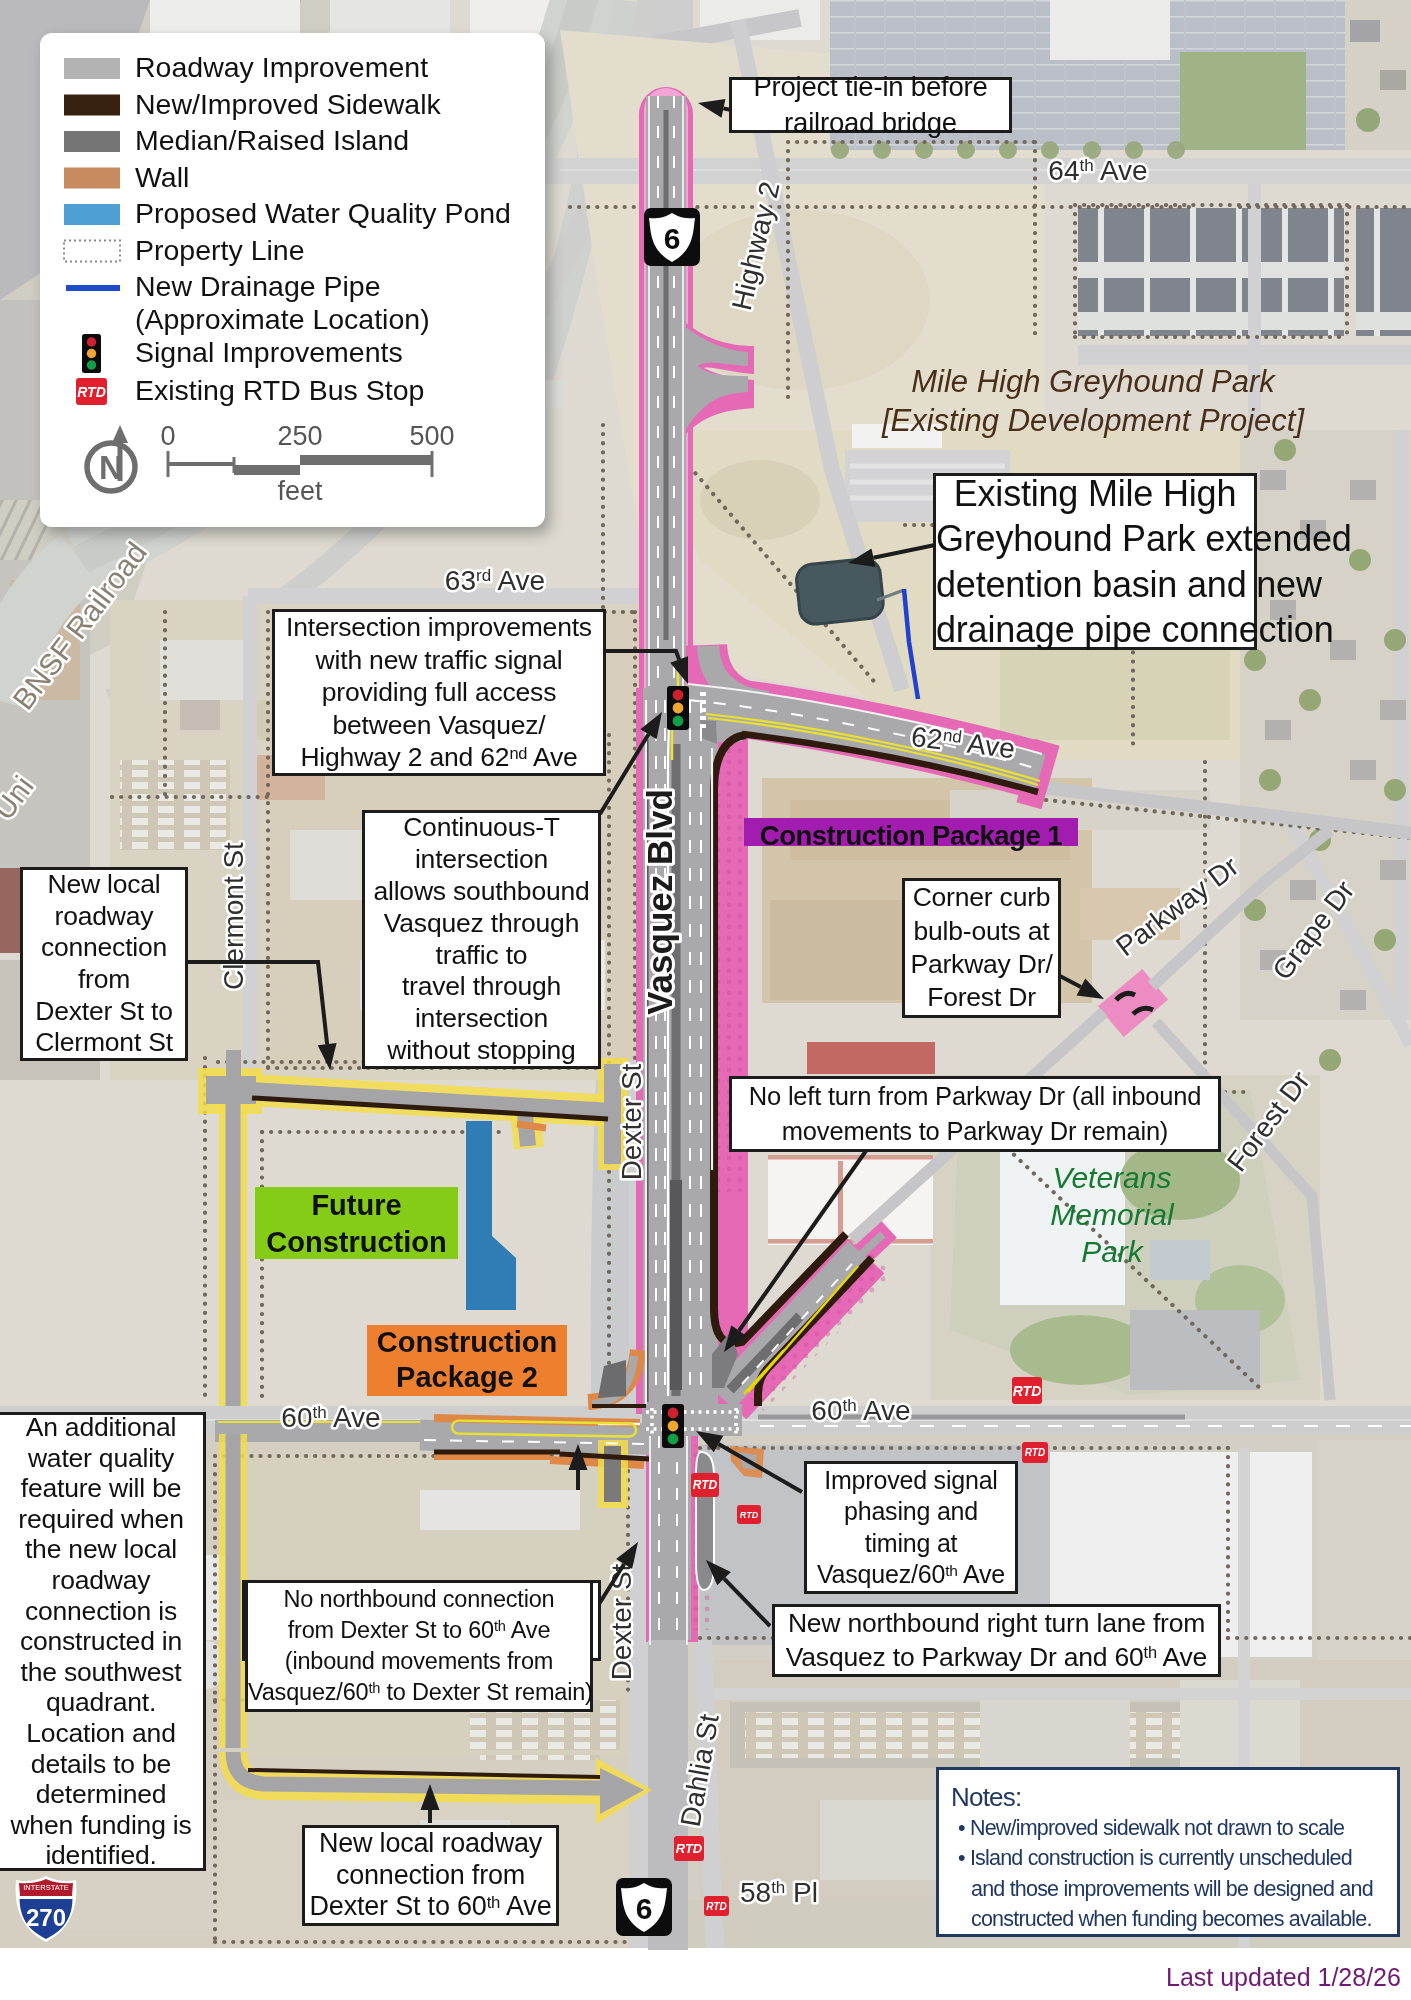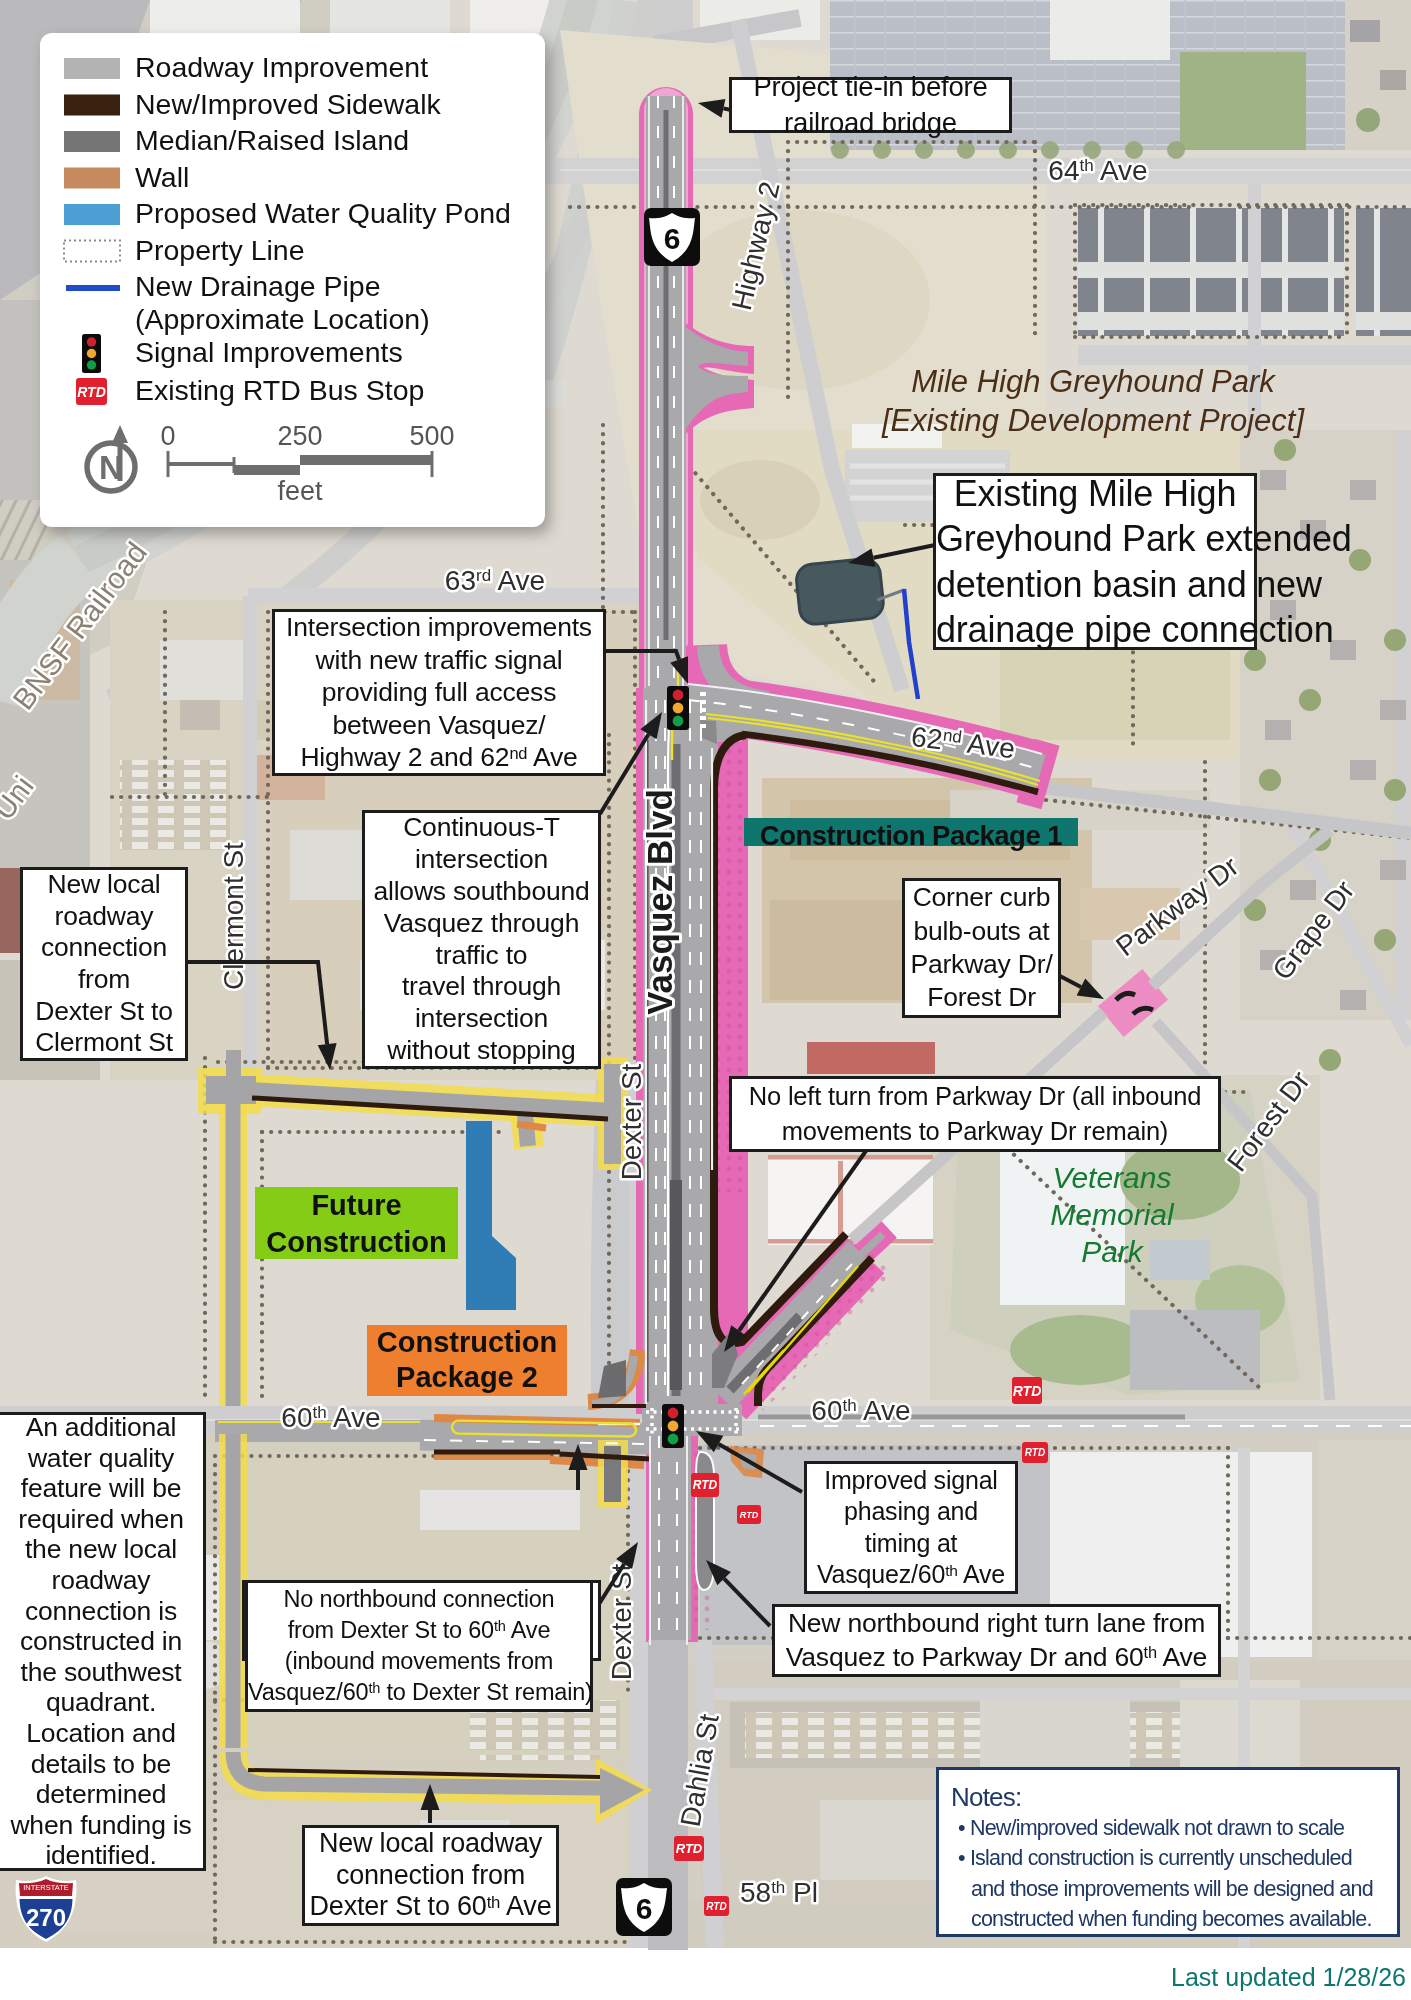--- a/index.html
+++ b/index.html
@@ -516,22 +516,22 @@
     </div>
 <div class="co" style="left:804px;top:1461px;width:214px;height:133px;font-size:25px;line-height:1.26;border-width:3px">
       <div>Improved signal<br>phasing and<br>timing at<br>Vasquez/60<sup>th</sup> Ave</div>
     </div>
 <div class="co" style="left:772px;top:1604px;width:449px;height:73px;font-size:26.5px;line-height:1.25;border-width:3px">
       <div>New northbound right turn lane from<br>Vasquez to Parkway Dr and 60<sup>th</sup> Ave</div>
     </div>
 <div class="co" style="left:302px;top:1825px;width:257px;height:101px;font-size:27px;line-height:1.18;border-width:3px">
       <div>New local roadway<br>connection from<br>Dexter St to 60<sup>th</sup> Ave</div>
     </div>
-<div class="banner" style="left:744px;top:818px;width:334px;height:28px;background:#0f766e;font-size:27.5px;line-height:36px;letter-spacing:-0.5px;white-space:nowrap">Construction Package 1</div>
+<div class="banner" style="left:744px;top:818px;width:334px;height:28px;background:#a21caf;font-size:27.5px;line-height:36px;letter-spacing:-0.5px;white-space:nowrap">Construction Package 1</div>
 <div class="banner" style="left:255px;top:1187px;width:203px;height:72px;background:#84cc16;font-size:29px;line-height:37px;white-space:nowrap">Future<br>Construction</div>
 <div class="banner" style="left:367px;top:1325px;width:200px;height:71px;background:#ee7f2f;font-size:29px;line-height:35px;white-space:nowrap">Construction<br>Package 2</div>
 <div style="position:absolute;left:936px;top:1767px;width:464px;height:170px;box-sizing:border-box;
 border:3.5px solid #203864;background:#fff;z-index:5;color:#203864;font-size:21.5px;letter-spacing:-0.8px;line-height:30.5px;padding:12px 12px;font-family:'Liberation Sans',sans-serif">
 <div style="font-size:26px">Notes:</div>
 <div style="padding-left:20px;text-indent:-13px">• New/improved sidewalk not drawn to scale</div>
 <div style="padding-left:20px;text-indent:-13px">• Island construction is currently unscheduled and those improvements will be designed and constructed when funding becomes available.</div>
 </div>
-<div style="position:absolute;left:1166px;top:1963px;width:240px;text-align:right;font-size:25px;color:#0f766e;z-index:5">Last updated 1/28/26</div>
+<div style="position:absolute;left:1166px;top:1963px;width:240px;font-size:25px;color:#701a75;z-index:5">Last updated 1/28/26</div>
 </div>
 </body></html>

